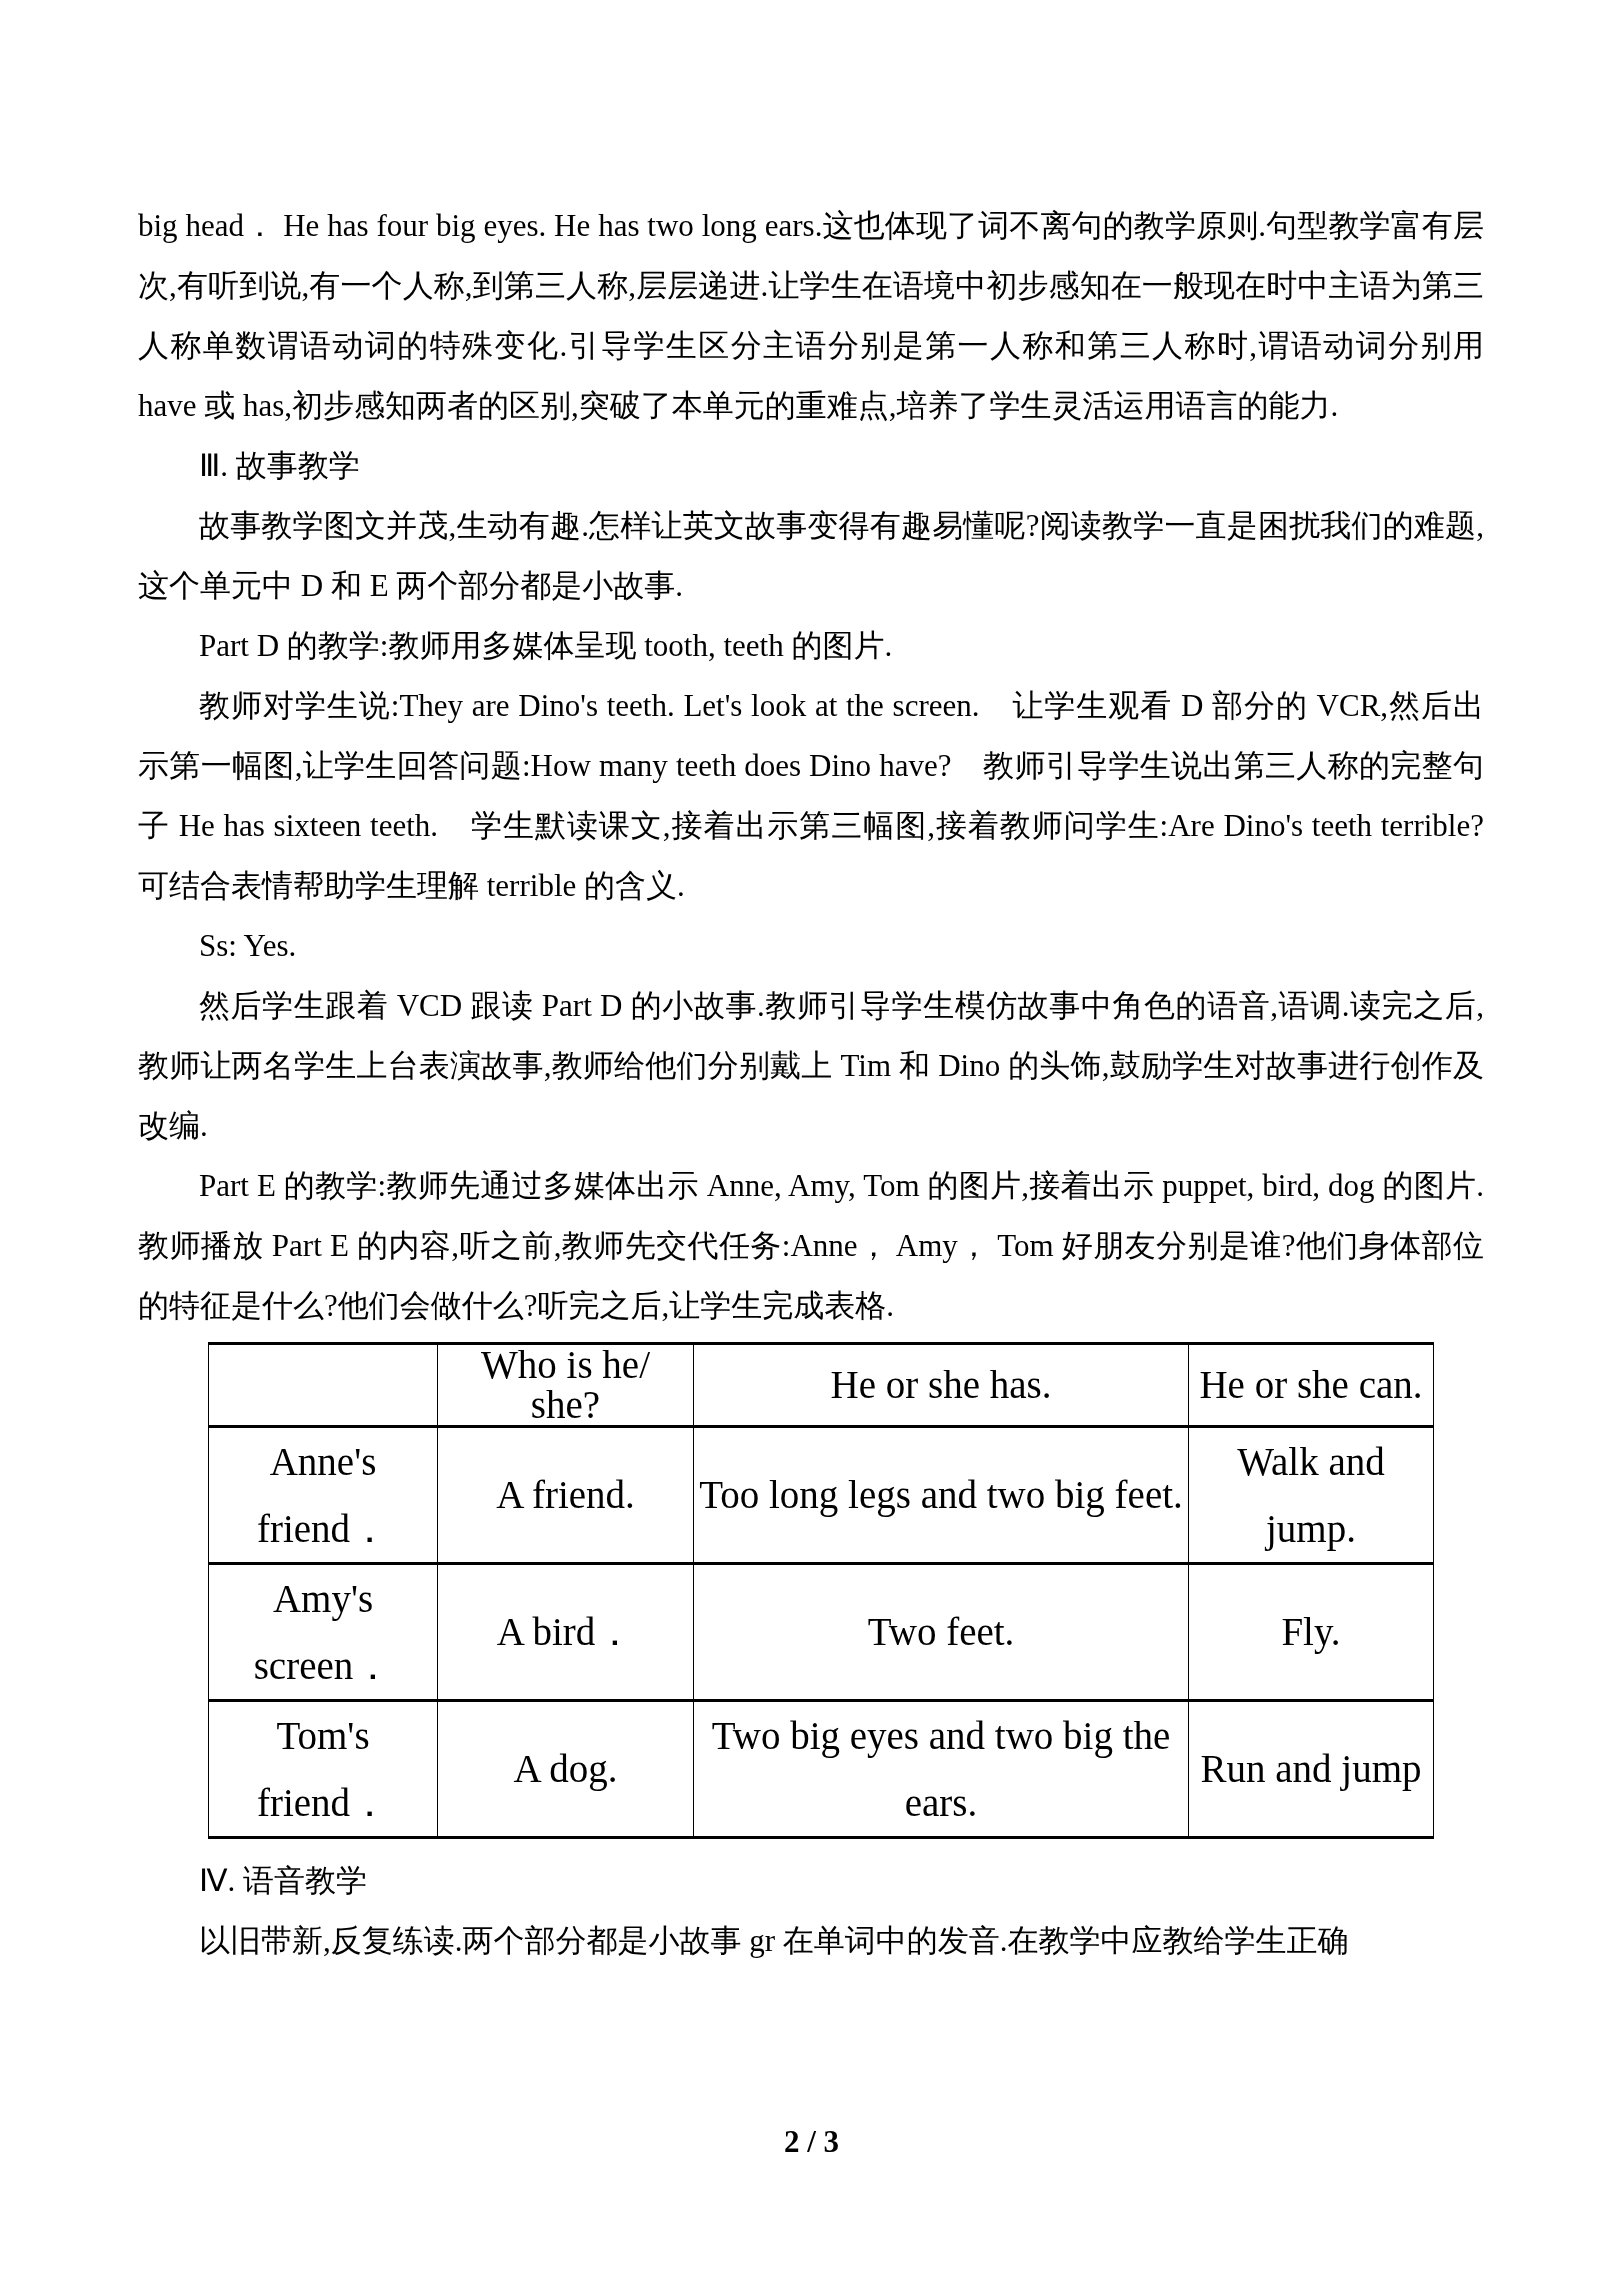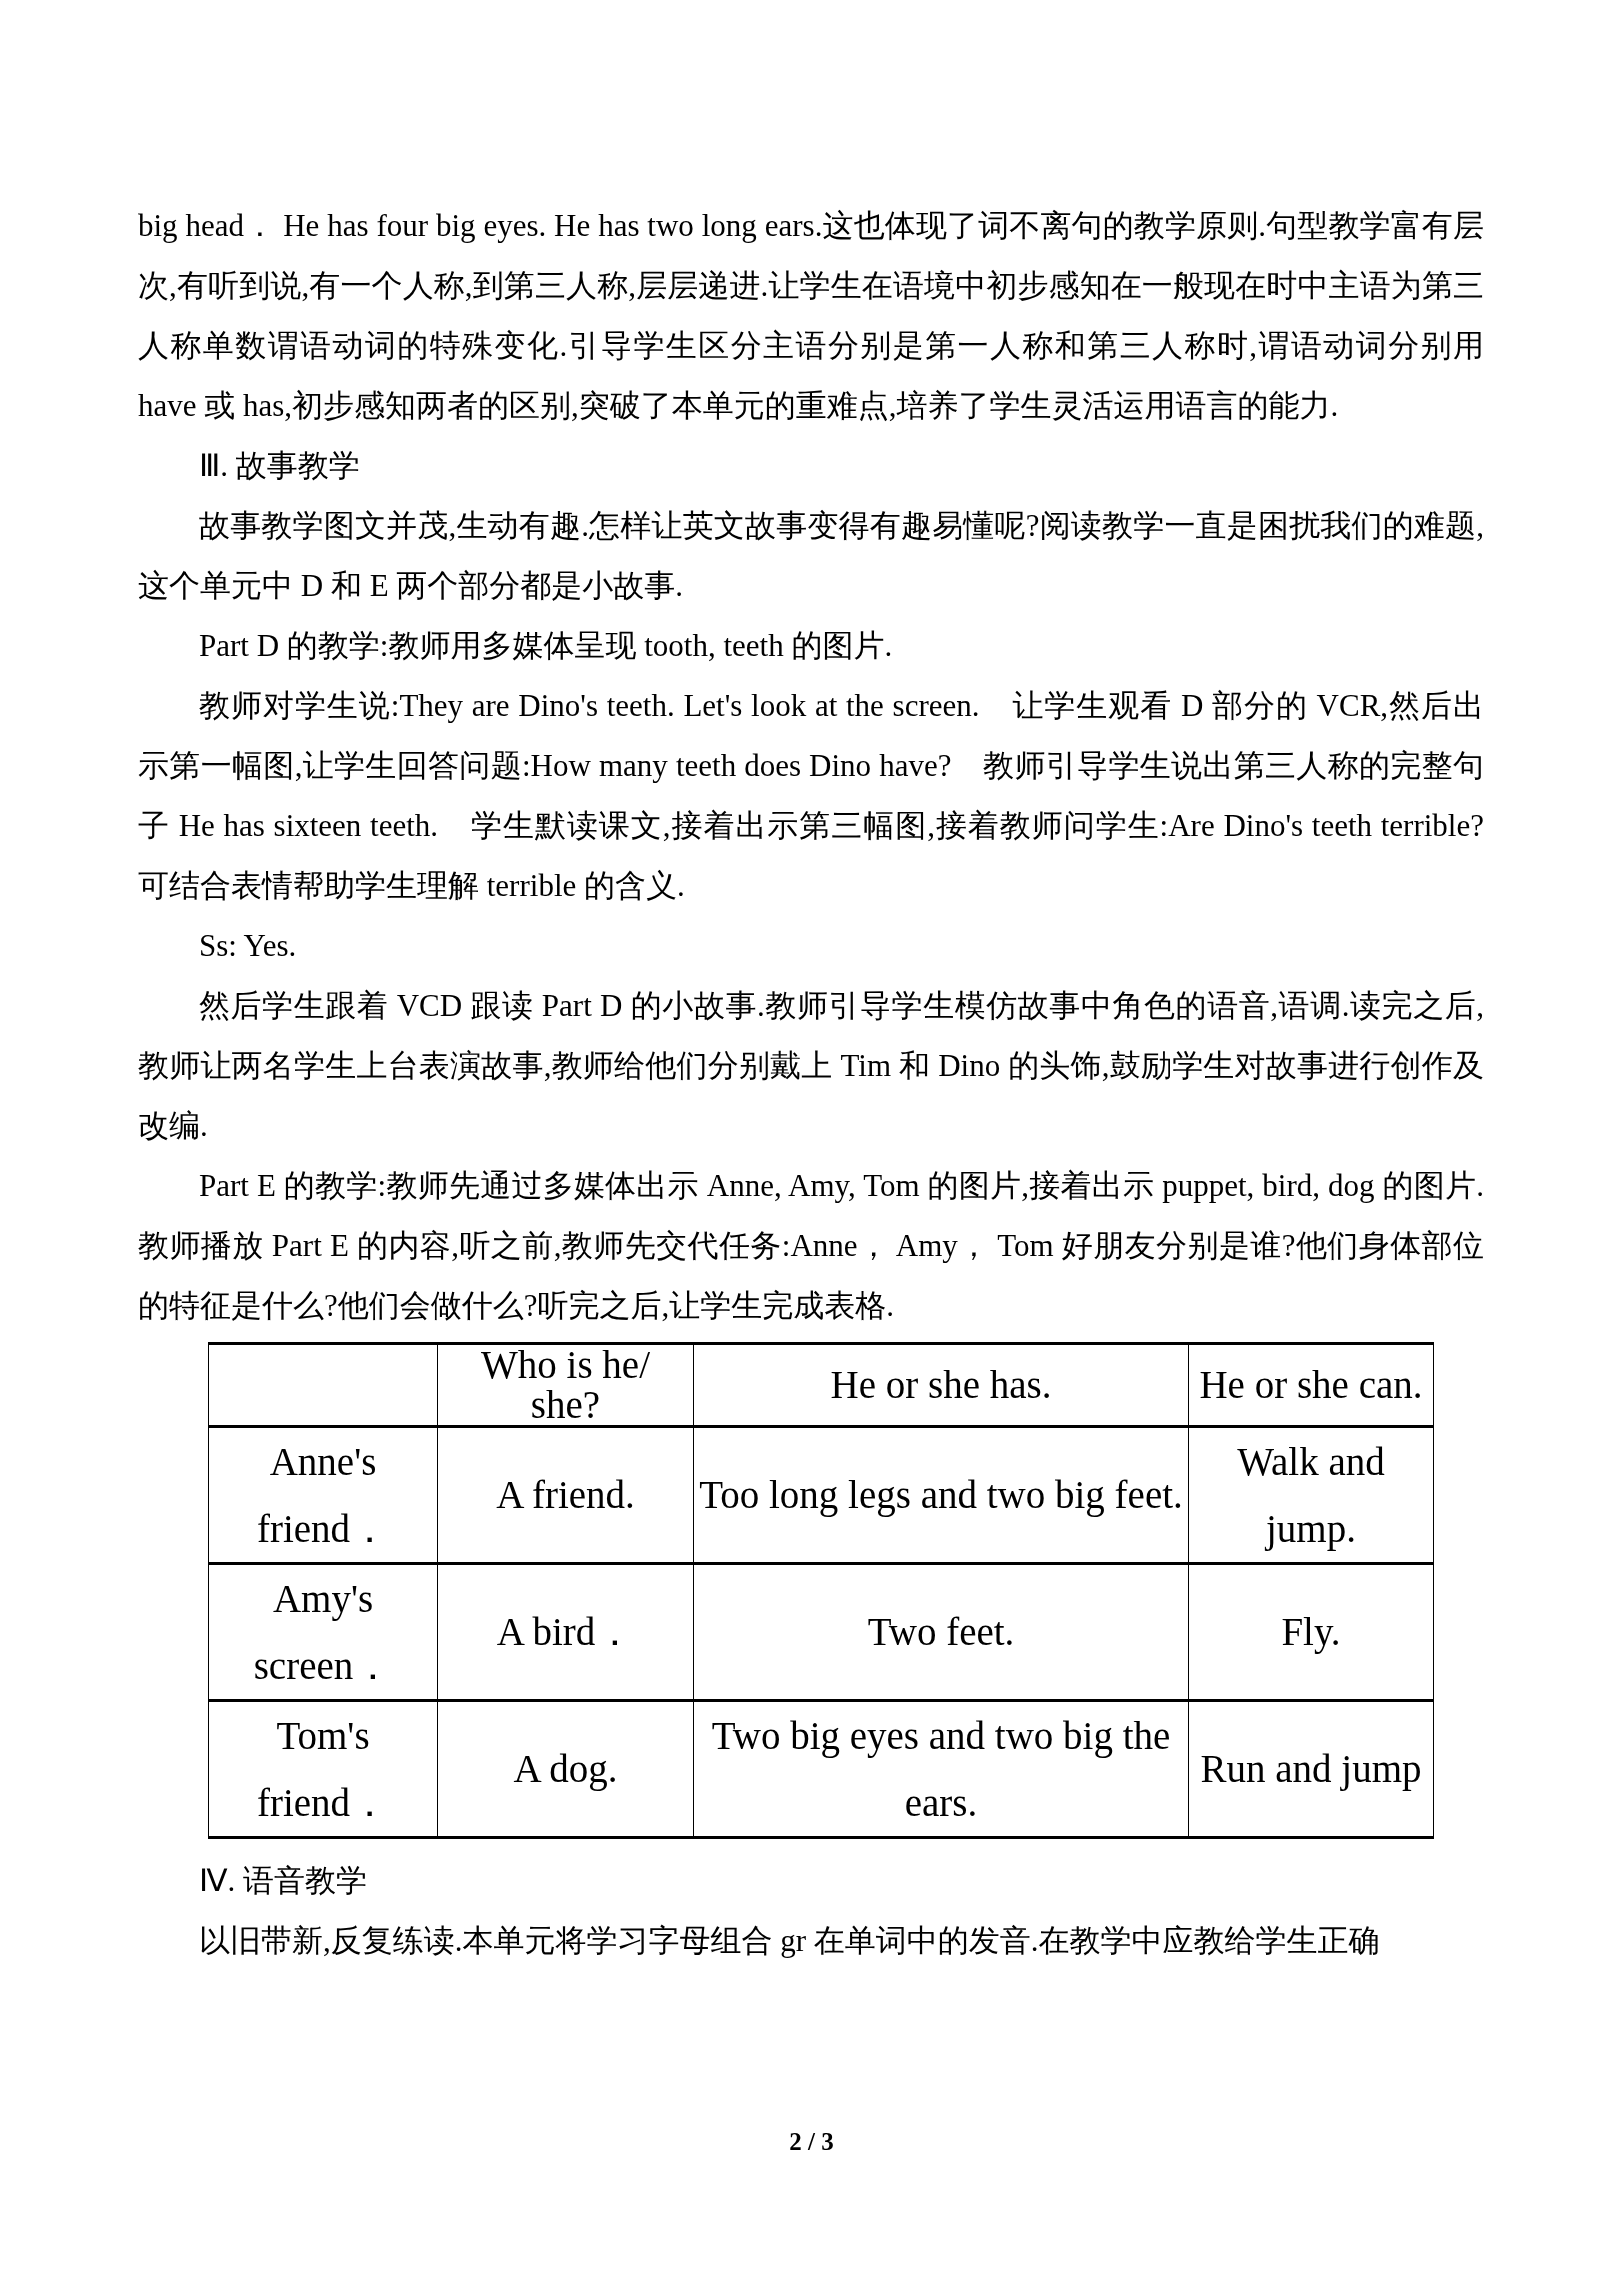--- a/index.html
+++ b/index.html
@@ -59,21 +59,21 @@
     }
     table.doc-table td.name-cell {
       white-space: pre-line;
     }
     .footer {
       position: absolute;
       top: 2124px;
       left: 0;
       width: 1623px;
       text-align: center;
-      font-size: 25px;
+      font-size: 31px;
       font-weight: bold;
       line-height: 35px;
     }
   </style>
 </head>
 <body>
 
 <div class="content">
   <p>big head． He has four big eyes. He has two long ears.这也体现了词不离句的教学原则.句型教学富有层次,有听到说,有一个人称,到第三人称,层层递进.让学生在语境中初步感知在一般现在时中主语为第三人称单数谓语动词的特殊变化.引导学生区分主语分别是第一人称和第三人称时,谓语动词分别用 have 或 has,初步感知两者的区别,突破了本单元的重难点,培养了学生灵活运用语言的能力.</p>
   <p class="indent">Ⅲ. 故事教学</p>
@@ -116,17 +116,17 @@
         <td class="name-cell">Tom's
 friend．</td>
         <td>A dog.</td>
         <td>Two big eyes and two big the ears.</td>
         <td>Run and jump</td>
       </tr>
     </tbody>
   </table>
 
   <p class="indent">Ⅳ. 语音教学</p>
-  <p class="indent">以旧带新,反复练读.本单元将学习字母组合 gr 在单词中的发音.在教学中应教给学生正确</p>
+  <p class="indent">以旧带新,反复练读.两个部分都是小故事 gr 在单词中的发音.在教学中应教给学生正确</p>
 </div>
 
 <div class="footer">2 / 3</div>
 
 
 </body></html>

